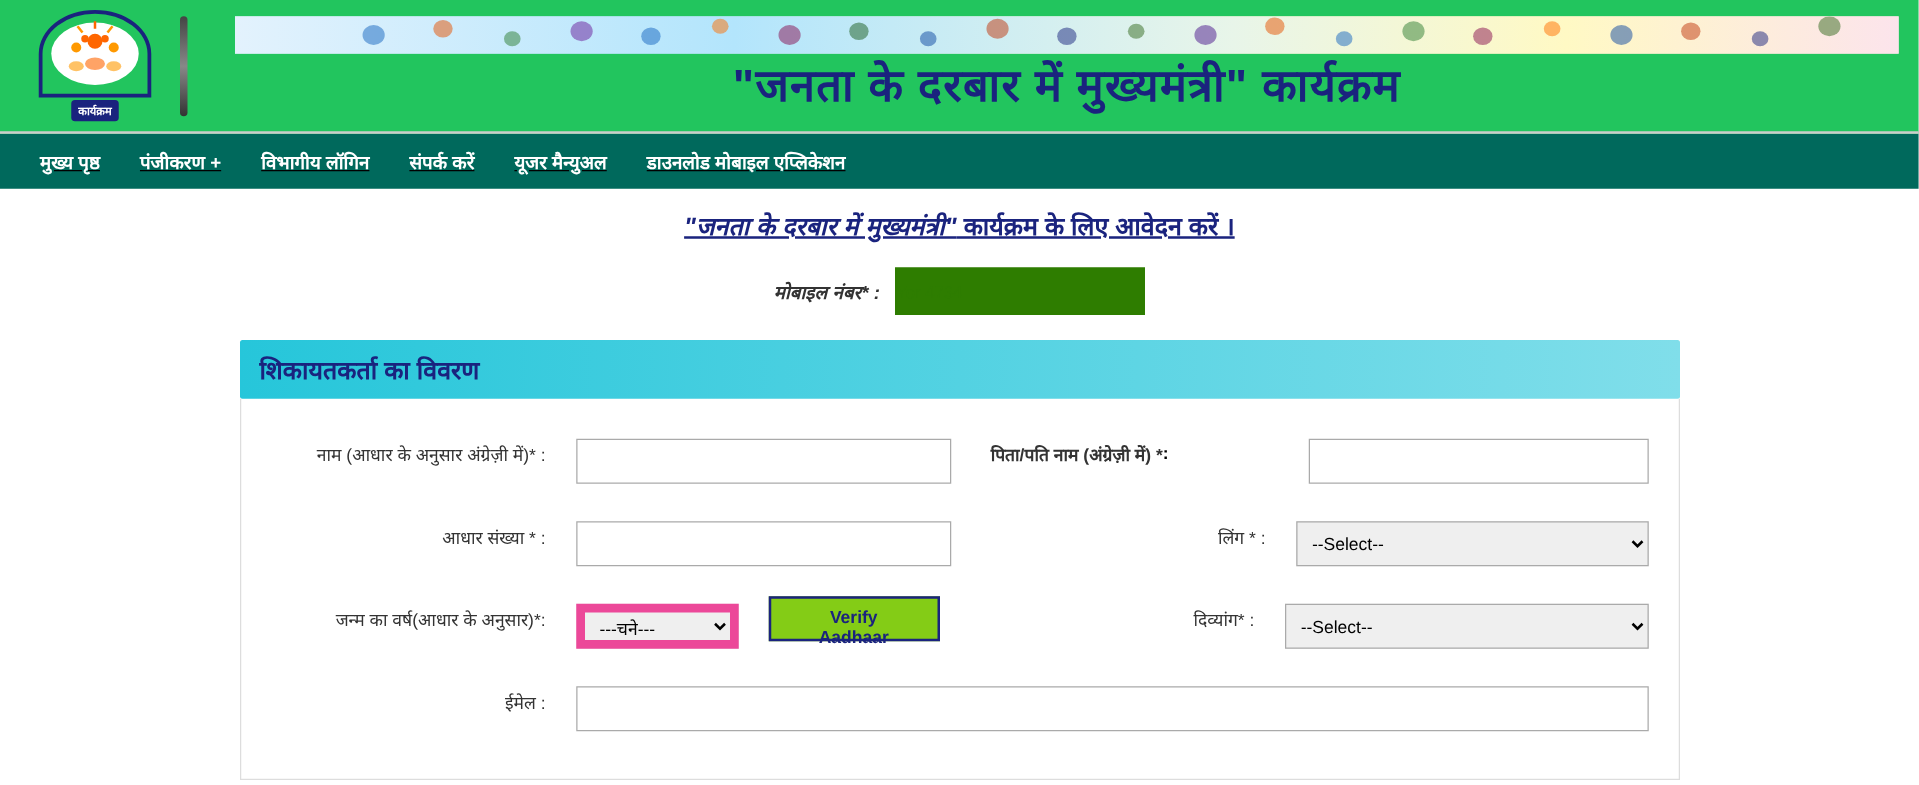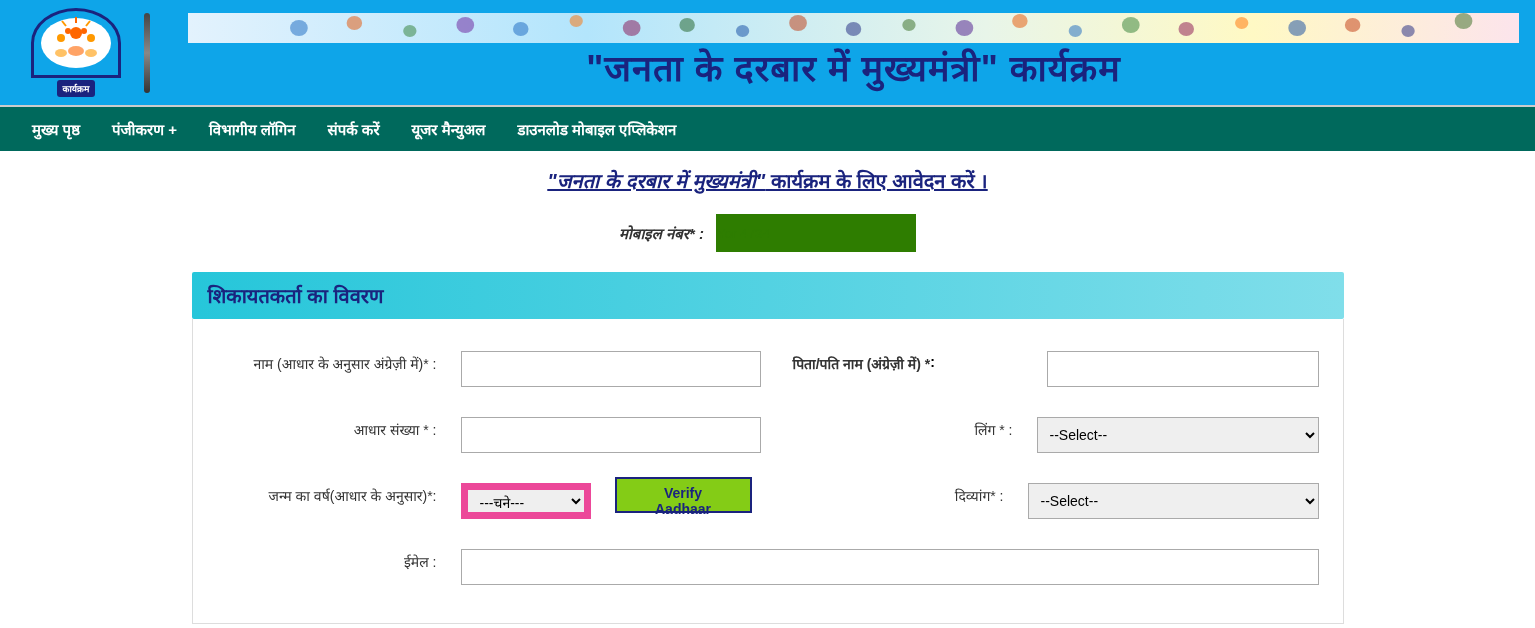--- a/index.html
+++ b/index.html
@@ -2,21 +2,21 @@
 <html><head>
   <meta charset="utf-8">
   <style>
     * { box-sizing: border-box; margin: 0; padding: 0; }
     body { font-family: Arial, sans-serif; background: #fff; }
 
     
     .header {
       display: flex;
       align-items: center;
-      background: #0ea5e9;
+      background: #22c55e;
       padding: 8px 16px;
       border-bottom: 2px solid #ccc;
       position: relative;
     }
     .logo-area {
       width: 120px;
       flex-shrink: 0;
       display: flex;
       flex-direction: column;
       align-items: center;
@@ -63,20 +63,21 @@
       align-items: center;
     }
 
     
     .navbar {
       background: #00695c;
       display: flex;
       align-items: center;
       padding: 0 16px;
       min-height: 44px;
+      text-decoration: underline;
     }
     .nav-item {
       color: #fff;
       padding: 12px 16px;
       font-size: 15px;
       cursor: pointer;
       white-space: nowrap;
       font-weight: bold;
     }
 

